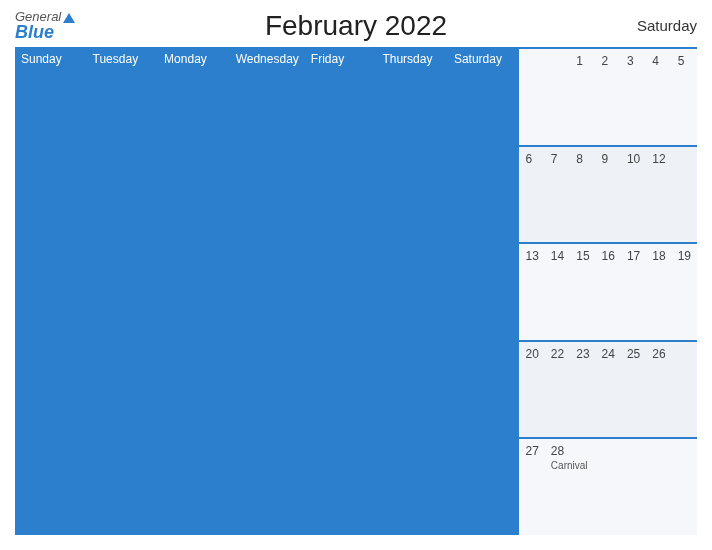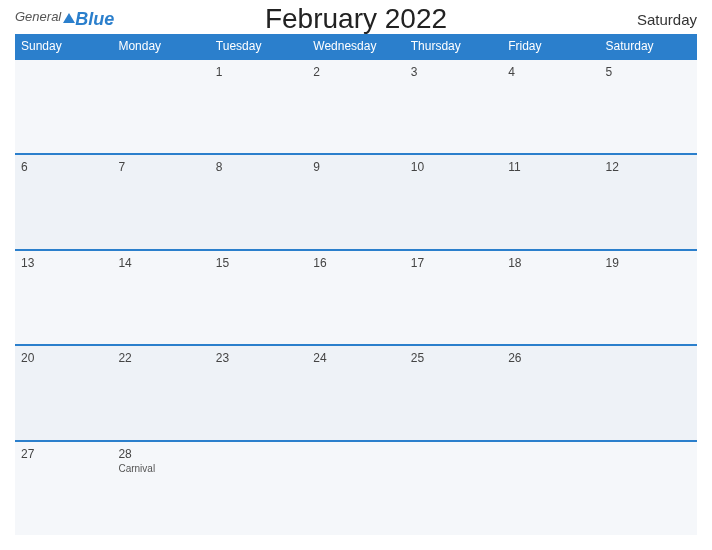--- a/index.html
+++ b/index.html
@@ -19,20 +19,21 @@
     }
     .header {
       display: flex;
       align-items: center;
       justify-content: space-between;
       margin-bottom: 6px;
       position: relative;
     }
     .logo {
       display: flex;
+      flex-direction: column;
       align-items: flex-start;
       line-height: 1;
     }
     .logo-general {
       font-size: 13px;
       color: #555;
       font-style: italic;
     }
     .logo-blue {
       font-size: 18px;
@@ -60,21 +61,21 @@
       white-space: nowrap;
     }
     .country {
       font-size: 15px;
       color: #333;
       text-align: right;
     }
     .calendar-grid {
       flex: 1;
       display: flex;
-      flex-direction: column;
+      flex-direction: row;
     }
     .day-headers {
       display: grid;
       grid-template-columns: repeat(7, 1fr);
       background: #2b7fcc;
       color: #fff;
       font-size: 12px;
     }
     .day-header {
       padding: 5px 6px;
@@ -130,25 +131,25 @@
       </span>
       <span class="logo-blue">Blue</span>
     </div>
     <div class="title">February 2022</div>
     <div class="country">Saturday</div>
   </div>
 
   <div class="calendar-grid">
     <div class="day-headers">
     <div class="day-header">Sunday</div>
+        <div class="day-header">Tuesday</div>
         <div class="day-header">Monday</div>
-        <div class="day-header">Tuesday</div>
         <div class="day-header">Wednesday</div>
+        <div class="day-header">Friday</div>
         <div class="day-header">Thursday</div>
-        <div class="day-header">Friday</div>
         <div class="day-header">Saturday</div>
       </div>
     <div class="weeks">
     <div class="week-row">
           <div class="day-cell empty-cell"></div>
           <div class="day-cell empty-cell"></div>
           <div class="day-cell">
             <span class="day-number">1</span>
           </div>
           <div class="day-cell">
@@ -172,23 +173,20 @@
             <span class="day-number">7</span>
           </div>
           <div class="day-cell">
             <span class="day-number">8</span>
           </div>
           <div class="day-cell">
             <span class="day-number">9</span>
           </div>
           <div class="day-cell">
             <span class="day-number">10</span>
-          </div>
-          <div class="day-cell">
-            <span class="day-number">11</span>
           </div>
           <div class="day-cell">
             <span class="day-number">12</span>
           </div>
         </div>
         <div class="week-row">
           <div class="day-cell">
             <span class="day-number">13</span>
           </div>
           <div class="day-cell">

